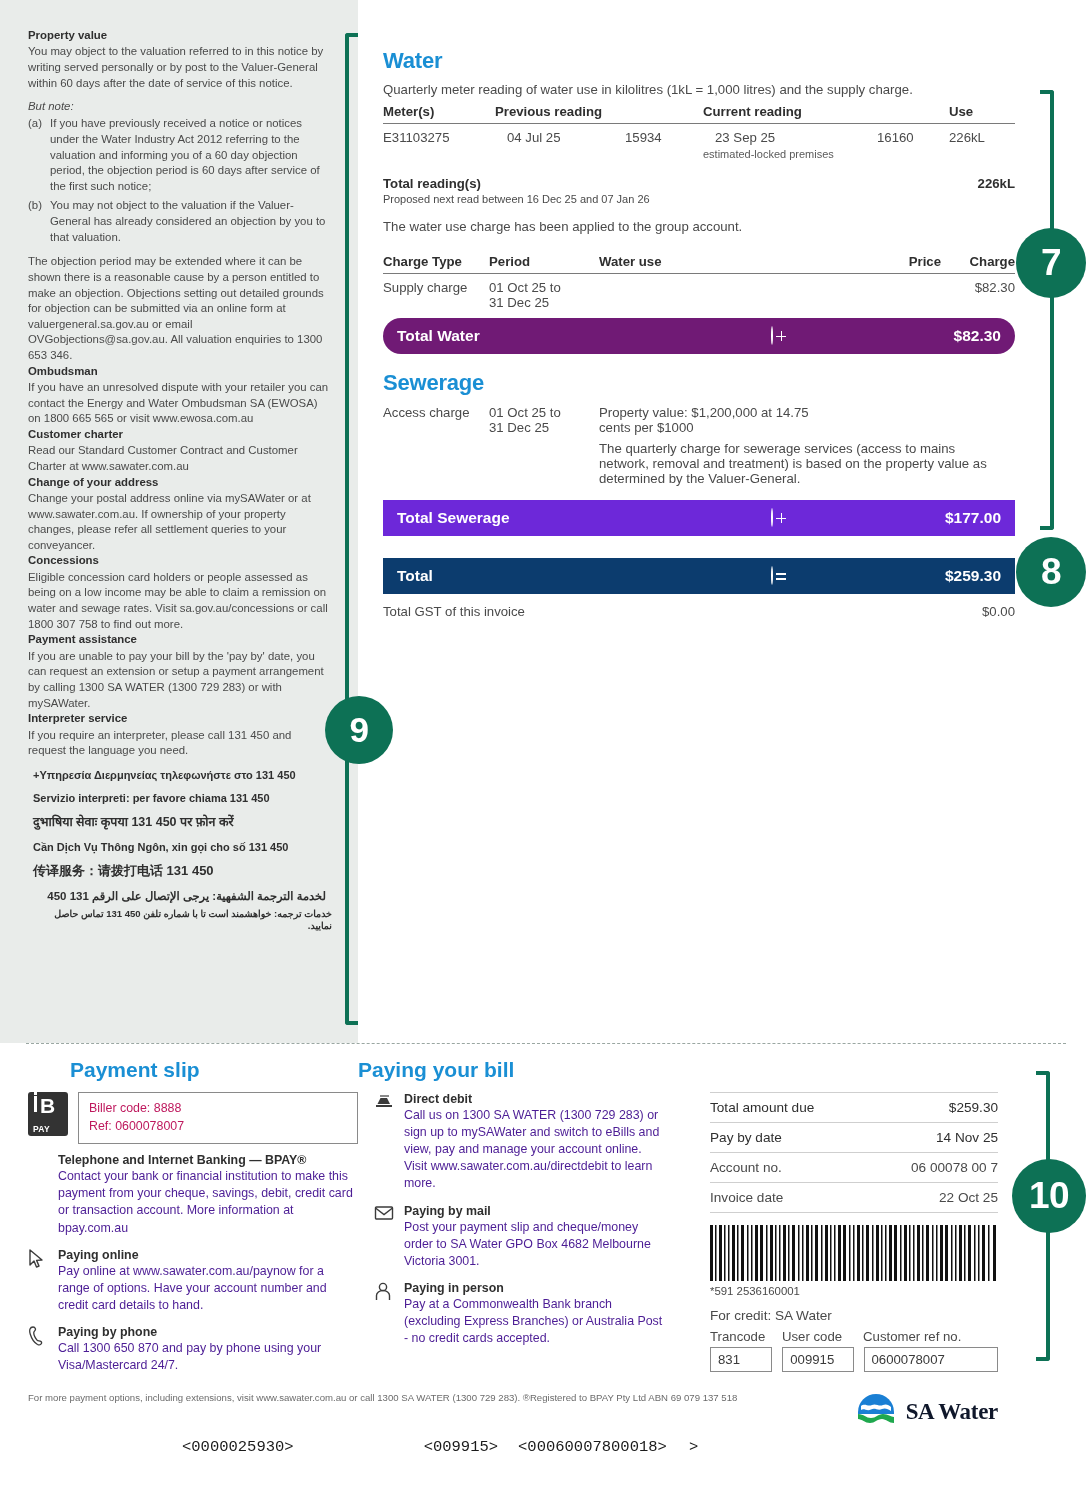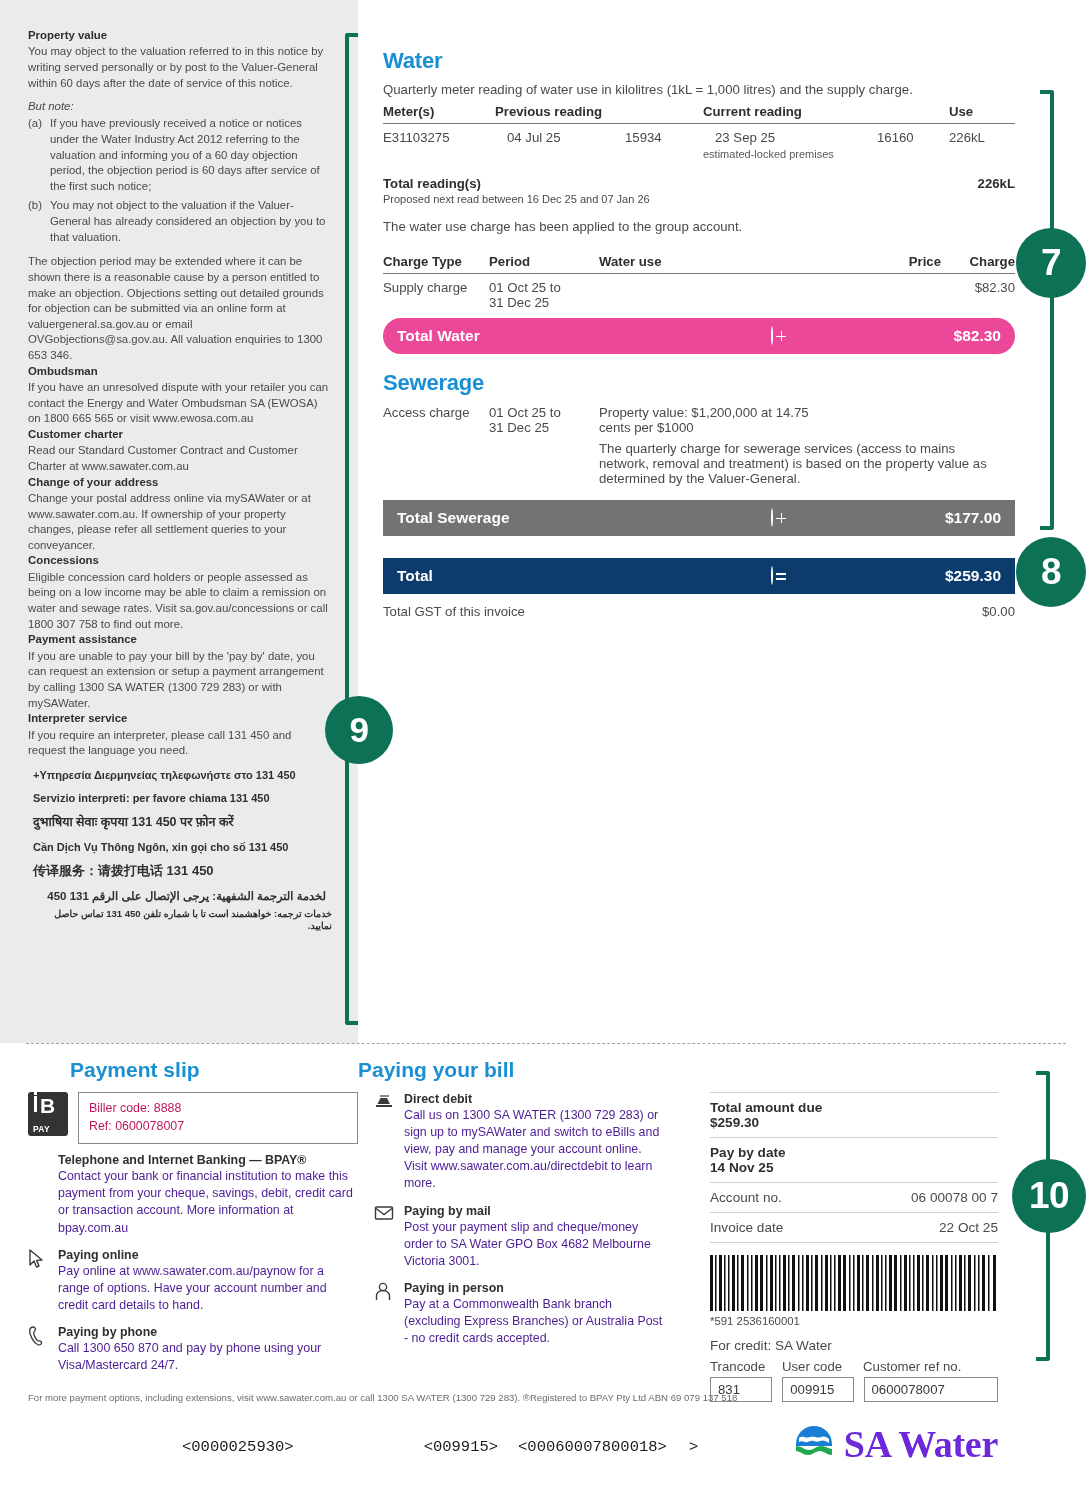--- a/index.html
+++ b/index.html
@@ -102,22 +102,22 @@
   }
   .totalbar .lbl { flex: 1; }
   .totalbar .amt { width: 96px; text-align: right; }
   .totalbar .op { position: absolute; left: 50%; margin-left: 72px; top: 50%; transform: translateY(-50%); }
   .opcircle { width: 21px; height: 21px; border: 1.8px solid #ffffff; border-radius: 50%; position: relative; }
   .opcircle::before { content:""; position:absolute; left: 3.6px; top: 8.6px; width: 10px; height: 1.8px; background: #fff; }
   .opcircle.plus::after { content:""; position:absolute; left: 8.6px; top: 3.6px; width: 1.8px; height: 10px; background: #fff; }
   .opcircle.eq::before { top: 6px; }
   .opcircle.eq::after { content:""; position:absolute; left: 3.6px; top: 11.2px; width: 10px; height: 1.8px; background: #fff; }
 
-  .bar-water { background: #ec4899; border-radius: 18px; }
-  .bar-sewer { background: #737373; }
+  .bar-water { background: #701a75; border-radius: 18px; }
+  .bar-sewer { background: #6d28d9; }
   .bar-total { background: #0c3c6e; }
 
   .gstrow { display: flex; font-size: 13.2px; color: #4a4a4a; padding: 10px 0 0 0; }
   .gstrow .lbl { flex: 1; }
 
   
   .dashdiv { position: absolute; left: 26px; top: 1043px; width: 1040px;
     border-top: 1.4px dashed #9aa7a2; }
 
   
@@ -143,37 +143,37 @@
   .payitem .ico { width: 30px; flex: 0 0 30px; padding-top: 1px; color: #3b3b3b; }
   .payitem .bd2 { flex: 1; }
   .payitem .t { font-size: 12.4px; font-weight: bold; color: #2f2f2f; margin-bottom: 1px; }
   .payitem .d { font-size: 12.4px; color: #4c1d95; line-height: 1.38; }
   .payitem.nobullet { padding-left: 30px; margin-top: 9px; }
 
   
   .sliprow { display: flex; justify-content: space-between;
     border-bottom: 1px solid #cfcfcf; padding: 7px 0 7px 0; font-size: 13.6px; }
   .sliprow.first { border-top: 1px solid #cfcfcf; }
-  .sliprow.b { font-weight: bold; color: #2f2f2f; flex-direction: column; }
+  .sliprow.b { font-weight: normal; color: #2f2f2f; }
   .sliprow.n { color: #4a4a4a; }
 
   .barcode { height: 56px; margin-top: 12px; width: 288px;
     background-repeat: repeat-x; }
   .bcnum { font-size: 11.4px; color: #4a4a4a; margin-top: 4px; }
   .forcredit { font-size: 13.6px; color: #4a4a4a; margin-top: 11px; }
   .trhead { display: flex; margin-top: 6px; font-size: 13.2px; color: #4a4a4a; }
   .trboxes { display: flex; margin-top: 3px; }
   .tbox { border: 1.2px solid #8a8a8a; height: 25px; font-size: 13.2px;
     color: #3a3a3a; display: flex; align-items: center; padding-left: 7px; }
   .tb1 { width: 68px; } .tb2 { width: 78px; margin-left: 10px; } .tb3 { width: 148px; margin-left: 10px; }
   .th1 { width: 68px; } .th2 { width: 78px; margin-left: 10px; } .th3 { width: 148px; margin-left: 10px; }
 
   .logowrap { display: flex; align-items: center; justify-content: flex-end; margin-top: 20px; }
   .logomark { width: 42px; height: 40px; position: relative; margin-right: 9px; }
-  .logotext { font-family: "Liberation Serif", serif; font-size: 38px; font-weight: bold; color: #6d28d9; letter-spacing: -0.3px; }
+  .logotext { font-family: "Liberation Serif", serif; font-size: 23px; font-weight: bold; color: #0f172a; letter-spacing: -0.3px; }
 
   .footnote { position: absolute; left: 28px; top: 1392px; font-size: 9.6px; color: #6b6b6b; }
   .bottomcodes { position: absolute; left: 0; top: 1438px; width: 1092px;
     display: flex; font-family: "Liberation Mono", monospace; font-size: 15.5px; color: #1a1a1a; }
   .bc1 { margin-left: 182px; } .bc2 { margin-left: 130px; } .bc3 { margin-left: 20px; } .bc4 { margin-left: 22px; }
 </style>
 </head>
 <body>
 
 <div class="page">

